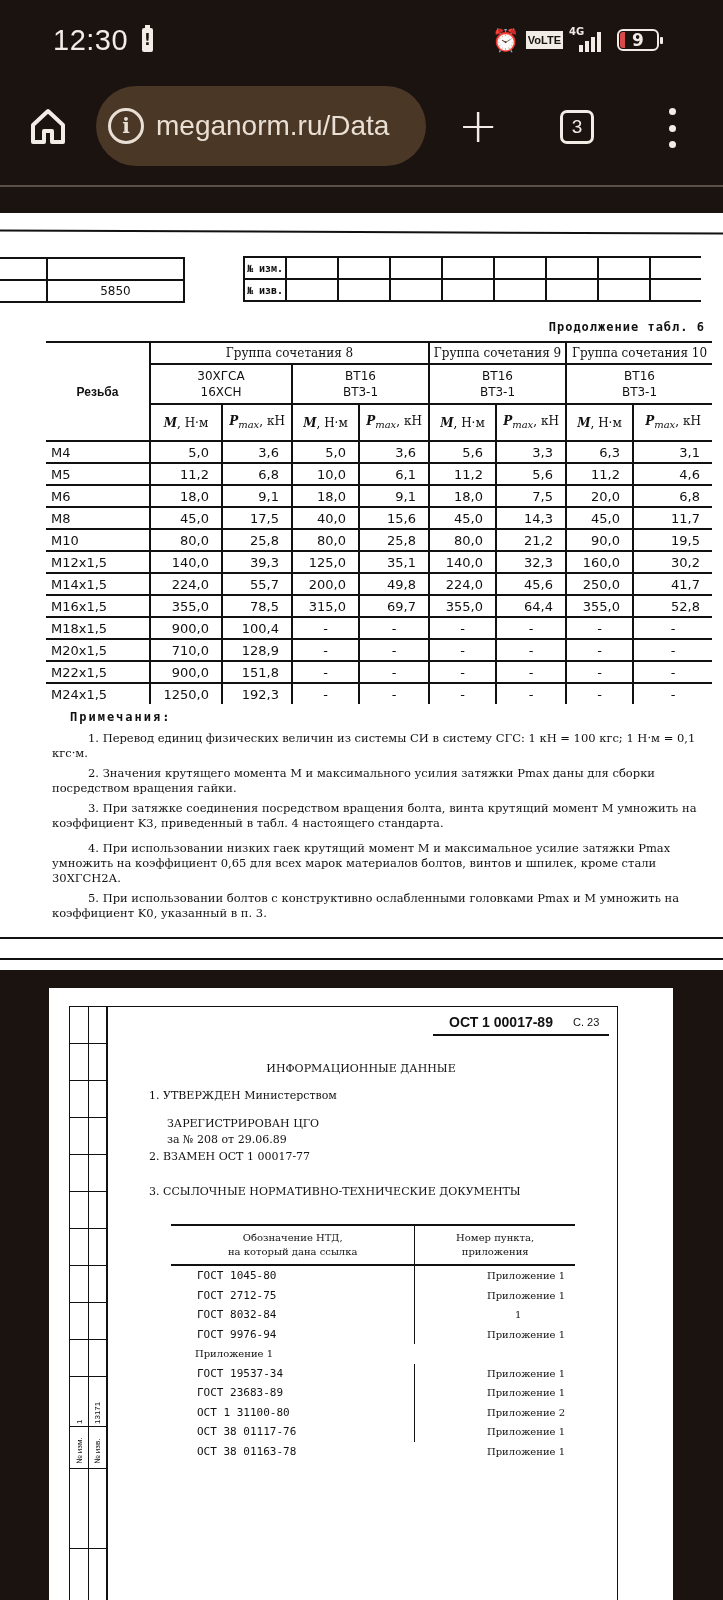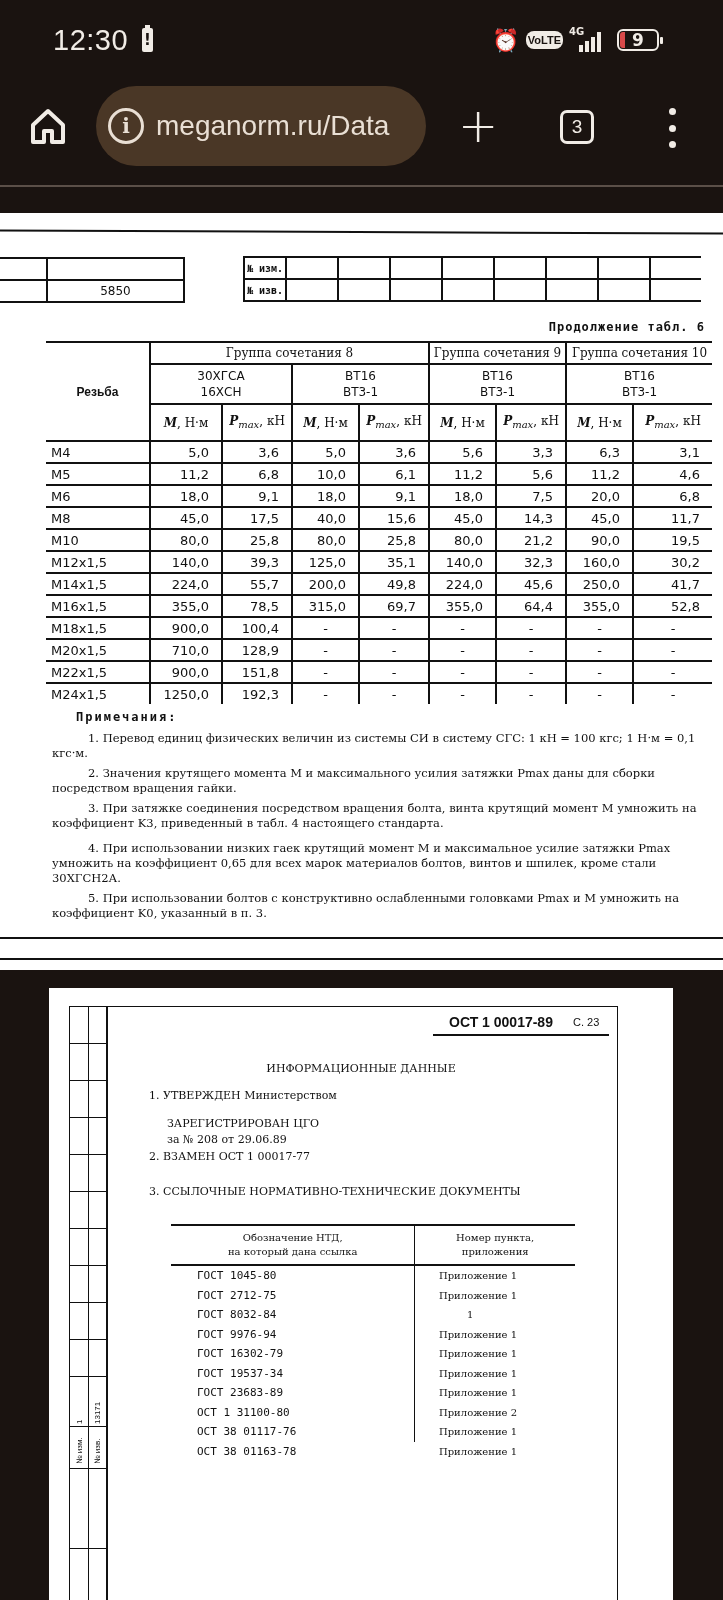--- a/index.html
+++ b/index.html
@@ -4,21 +4,21 @@
 <style>
   html, body { margin:0; padding:0; }
   body { width:723px; height:1600px; background:#1a1310; overflow:hidden; position:relative; font-family:"DejaVu Sans", sans-serif; }
   .statusbar { position:absolute; left:0; top:0; width:723px; height:82px; color:#f1ece6; }
   .time { position:absolute; left:53px; top:24px; font-size:29px; font-family:"Liberation Sans", sans-serif; letter-spacing:0.5px; }
   .bat-alert { position:absolute; left:142px; top:28px; width:11px; height:24px; background:#f1ece6; border-radius:2px; }
   .bat-alert:before { content:""; position:absolute; left:3px; top:-3px; width:5px; height:3px; background:#f1ece6; }
   .bat-alert span { position:absolute; left:0; width:11px; top:3px; text-align:center; font-size:15px; font-weight:bold; color:#1a1310; line-height:18px; }
   .status-right { position:absolute; right:64px; top:26px; height:28px; display:flex; align-items:center; gap:6px; }
   .alarm { font-size:22px; color:#f1ece6; }
-  .volte { background:#f1ece6; color:#1a1310; font-size:11px; font-weight:bold; padding:3px 2px; border-radius:8px; font-family:"Liberation Sans", sans-serif; }
+  .volte { background:#f1ece6; color:#1a1310; font-size:11px; font-weight:bold; padding:3px 2px; border-radius:0; font-family:"Liberation Sans", sans-serif; }
   .net { position:relative; width:42px; height:24px;text-align:right; }
   .net .g { position:absolute; left:0; top:-2px; font-size:10px; font-weight:bold; color:#f1ece6; }
   .net .bars { position:absolute; left:10px; bottom:0; display:flex; align-items:flex-end; gap:2px; }
   .net .bars i { display:block; width:4px; background:#f1ece6; }
   .battery { position:relative; width:42px; height:22px; border:2px solid #f1ece6; border-radius:6px; box-sizing:border-box; }
   .battery .fill { position:absolute; left:1px; top:1px; bottom:1px; width:5px; background:#d94a4a; border-radius:3px 0 0 3px; }
   .battery .lvl { position:absolute; left:0; right:0; top:-1px; text-align:center; font-size:17px; font-weight:bold; color:#f1ece6; }
   .battery:after { content:""; position:absolute; right:-6px; top:6px; width:3px; height:7px; background:#f1ece6; border-radius:1px; }
 
   .toolbar { position:absolute; left:0; top:82px; width:723px; height:100px; }
@@ -47,21 +47,21 @@
   table.main th.mat { height:38px; line-height:16px; }
   table.main th.unit { height:35px; font-family:"DejaVu Serif", serif; font-size:12px;text-align:center; }
   table.main th.unit i { font-style:italic; font-weight:bold; }
   table.main th.rez { width:103px; font-weight:bold; font-family:"Liberation Sans", sans-serif; }
   table.main td { height:20px; }
   table.main td.thread { text-align:left; padding-left:5px; border-left:none; }
   table.main td.num { text-align:right; padding-right:12px; }
   table.main tbody tr:last-child td { border-bottom:none; }
   table.main td:last-child, table.main th:last-child { border-right:none; }
   .notes { position:absolute; left:52px; top:497px; width:660px; font-size:11.5px; line-height:15px; font-family:"DejaVu Serif", serif; }
-  .notes .title { margin-left:24px; font-weight:bold; letter-spacing:2px; font-family:"DejaVu Sans Mono", monospace; margin-bottom:6px; font-size:12px; }
+  .notes .title { margin-left:18px; font-weight:bold; letter-spacing:2px; font-family:"DejaVu Sans Mono", monospace; margin-bottom:6px; font-size:12px; }
   .notes p { margin:0 0 5px 0; text-indent:36px; }
   .notes p.gap { margin-top:10px; }
   .p1-bottom1 { position:absolute; left:0; top:724px; width:723px; height:2px; background:#111; }
   .p1-bottom2 { position:absolute; left:0; top:745px; width:723px; height:2px; background:#111; }
 
   .page2 { position:absolute; left:49px; top:988px; width:624px; height:612px; background:#fff; color:#111; font-family:"DejaVu Serif", serif; }
   .side-grid { position:absolute; left:20px; top:18px; width:38px; height:600px; border-left:1px solid #111; }
   .side-grid .col { position:absolute; top:0; bottom:0; width:1px; background:#111; }
   .side-grid .row { position:absolute; left:0; width:38px; height:1px; background:#111; }
   .side-label { position:absolute; font-size:8px; transform:rotate(-90deg); transform-origin:left top; white-space:nowrap; font-family:"Liberation Sans", sans-serif; }
@@ -69,21 +69,21 @@
   .doc-code { position:absolute; left:400px; top:26px; font-family:"Liberation Sans", sans-serif; font-weight:bold; font-size:14px; }
   .doc-page { position:absolute; left:524px; top:28px; font-family:"Liberation Sans", sans-serif; font-size:11px; }
   .doc-code-line { position:absolute; left:384px; top:46px; width:176px; height:2px; background:#111; }
   .info-title { position:absolute; left:0; width:624px; top:74px; text-align:center; font-size:11px; }
   .item { position:absolute; left:100px; font-size:11px; }
   .ref-table { position:absolute; left:122px; top:236px; width:404px; border-top:2px solid #111; }
   .ref-head { display:flex; height:38px; border-bottom:2px solid #111; font-size:10px; }
   .ref-head div { display:flex; align-items:center; justify-content:center; text-align:center; line-height:14px; }
   .ref-head .c1 { width:244px; border-right:1px solid #111; }
   .ref-head .c2 { width:160px; }
-  .ref-row { display:flex; height:19.5px; font-size:11px; align-items:center; }
+  .ref-row { display:flex; height:19.5px; font-size:11px; align-items:center;gap:48px; }
   .ref-row .c1 { width:244px; padding-left:26px; box-sizing:border-box; font-family:"DejaVu Sans Mono", monospace; font-size:11px; border-right:1px solid #111; height:100%; display:flex; align-items:center; }
   .ref-row .c2 { padding-left:24px; font-size:10px; }
   .ref-row:last-child .c1 { border-right:none; }
 </style>
 </head>
 <body>
 
 <div class="statusbar">
   <span class="time">12:30</span>
   <span class="bat-alert">
@@ -401,21 +401,20 @@
         </div>
         <div class="ref-row">
           <div class="c1">ГОСТ 8032-84</div>
           <div class="c2" style="padding-left: 52px;">1</div>
         </div>
         <div class="ref-row">
           <div class="c1">ГОСТ 9976-94</div>
           <div class="c2">Приложение 1</div>
         </div>
         <div class="ref-row">
-          <div class="c1">ГОСТ 16302-79</div>
           <div class="c2">Приложение 1</div>
         </div>
         <div class="ref-row">
           <div class="c1">ГОСТ 19537-34</div>
           <div class="c2">Приложение 1</div>
         </div>
         <div class="ref-row">
           <div class="c1">ГОСТ 23683-89</div>
           <div class="c2">Приложение 1</div>
         </div>

